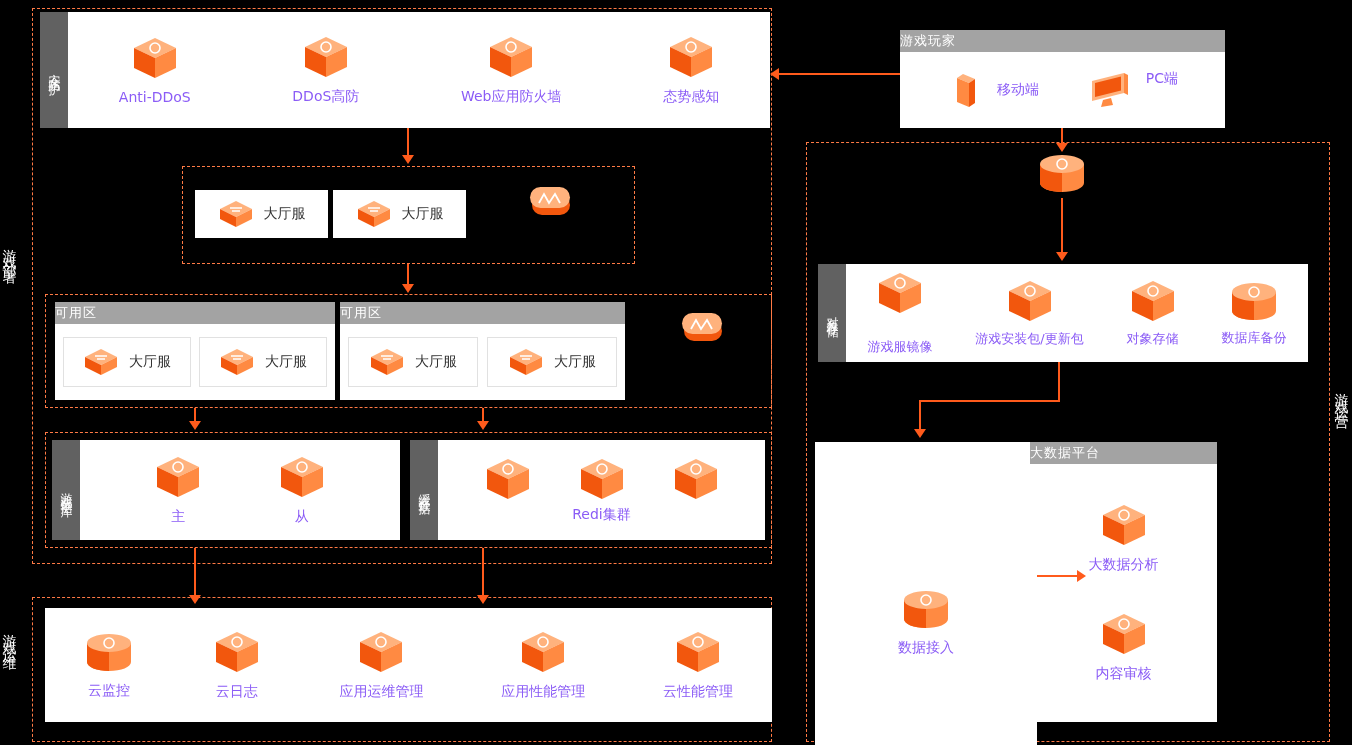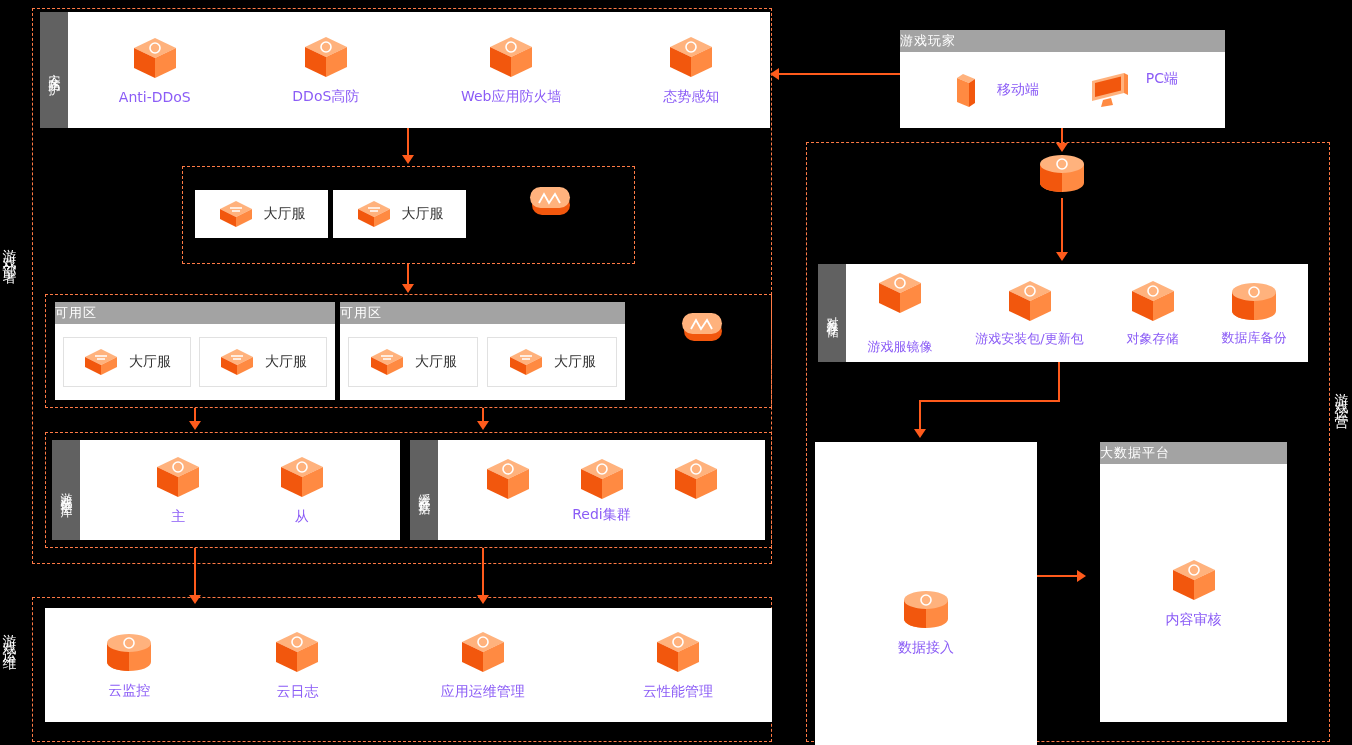--- a/index.html
+++ b/index.html
@@ -271,20 +271,29 @@
             </svg></span>
         <span class="lbl">应用运维管理</span>
       </div>
       <div class="item">
         <span class="icon"><svg width="50" height="44" viewBox="0 0 50 44">
               <polygon points="25,2 46,12 25,22 4,12" fill="#ffb27d"></polygon>
               <polygon points="4,12 25,22 25,42 4,32" fill="#f2570d"></polygon>
               <polygon points="46,12 25,22 25,42 46,32" fill="#ff8a42"></polygon>
               <circle cx="25" cy="12" r="5" fill="none" stroke="#fff" stroke-width="1.6"></circle>
             </svg></span>
+        <span class="lbl">应用性能管理</span>
+      </div>
+      <div class="item">
+        <span class="icon"><svg width="50" height="44" viewBox="0 0 50 44">
+              <polygon points="25,2 46,12 25,22 4,12" fill="#ffb27d"></polygon>
+              <polygon points="4,12 25,22 25,42 4,32" fill="#f2570d"></polygon>
+              <polygon points="46,12 25,22 25,42 46,32" fill="#ff8a42"></polygon>
+              <circle cx="25" cy="12" r="5" fill="none" stroke="#fff" stroke-width="1.6"></circle>
+            </svg></span>
         <span class="lbl">云性能管理</span>
       </div>
     </div>
   </div>
 
   <span class="icon" style="position:absolute;left:1037px;top:152px"><svg width="50" height="42" viewBox="0 0 50 42">
         <path d="M3 12 v19 c0 5 9.8 9 22 9 s22 -4 22 -9 v-19 z" fill="#ff8a42"></path>
         <path d="M3 12 v19 c0 5 9.8 9 22 9 v-28 z" fill="#f2570d"></path>
         <ellipse cx="25" cy="12" rx="22" ry="9" fill="#ffb27d"></ellipse>
         <circle cx="25" cy="12" r="5" fill="none" stroke="#fff" stroke-width="1.6"></circle>
@@ -339,25 +348,34 @@
       <span class="icon"><svg width="50" height="42" viewBox="0 0 50 42">
             <path d="M3 12 v19 c0 5 9.8 9 22 9 s22 -4 22 -9 v-19 z" fill="#ff8a42"></path>
             <path d="M3 12 v19 c0 5 9.8 9 22 9 v-28 z" fill="#f2570d"></path>
             <ellipse cx="25" cy="12" rx="22" ry="9" fill="#ffb27d"></ellipse>
             <circle cx="25" cy="12" r="5" fill="none" stroke="#fff" stroke-width="1.6"></circle>
           </svg></span>
       <span class="lbl">数据接入</span>
     </div>
   </div>
 
-  <div class="panel" style="left:1100px;top:442px;width:187px;height:280px">
+  <div class="panel" style="left:1030px;top:442px;width:187px;height:280px">
     <div class="hdr">
       <span>大数据平台</span>
     </div>
     <div style="display:flex;flex-direction:column;align-items:center;justify-content:space-evenly;height:258px">
+      <div class="item">
+        <span class="icon"><svg width="50" height="44" viewBox="0 0 50 44">
+              <polygon points="25,2 46,12 25,22 4,12" fill="#ffb27d"></polygon>
+              <polygon points="4,12 25,22 25,42 4,32" fill="#f2570d"></polygon>
+              <polygon points="46,12 25,22 25,42 46,32" fill="#ff8a42"></polygon>
+              <circle cx="25" cy="12" r="5" fill="none" stroke="#fff" stroke-width="1.6"></circle>
+            </svg></span>
+        <span class="lbl">大数据分析</span>
+      </div>
       <div class="item">
         <span class="icon"><svg width="50" height="44" viewBox="0 0 50 44">
               <polygon points="25,2 46,12 25,22 4,12" fill="#ffb27d"></polygon>
               <polygon points="4,12 25,22 25,42 4,32" fill="#f2570d"></polygon>
               <polygon points="46,12 25,22 25,42 46,32" fill="#ff8a42"></polygon>
               <circle cx="25" cy="12" r="5" fill="none" stroke="#fff" stroke-width="1.6"></circle>
             </svg></span>
         <span class="lbl">内容审核</span>
       </div>
     </div>

